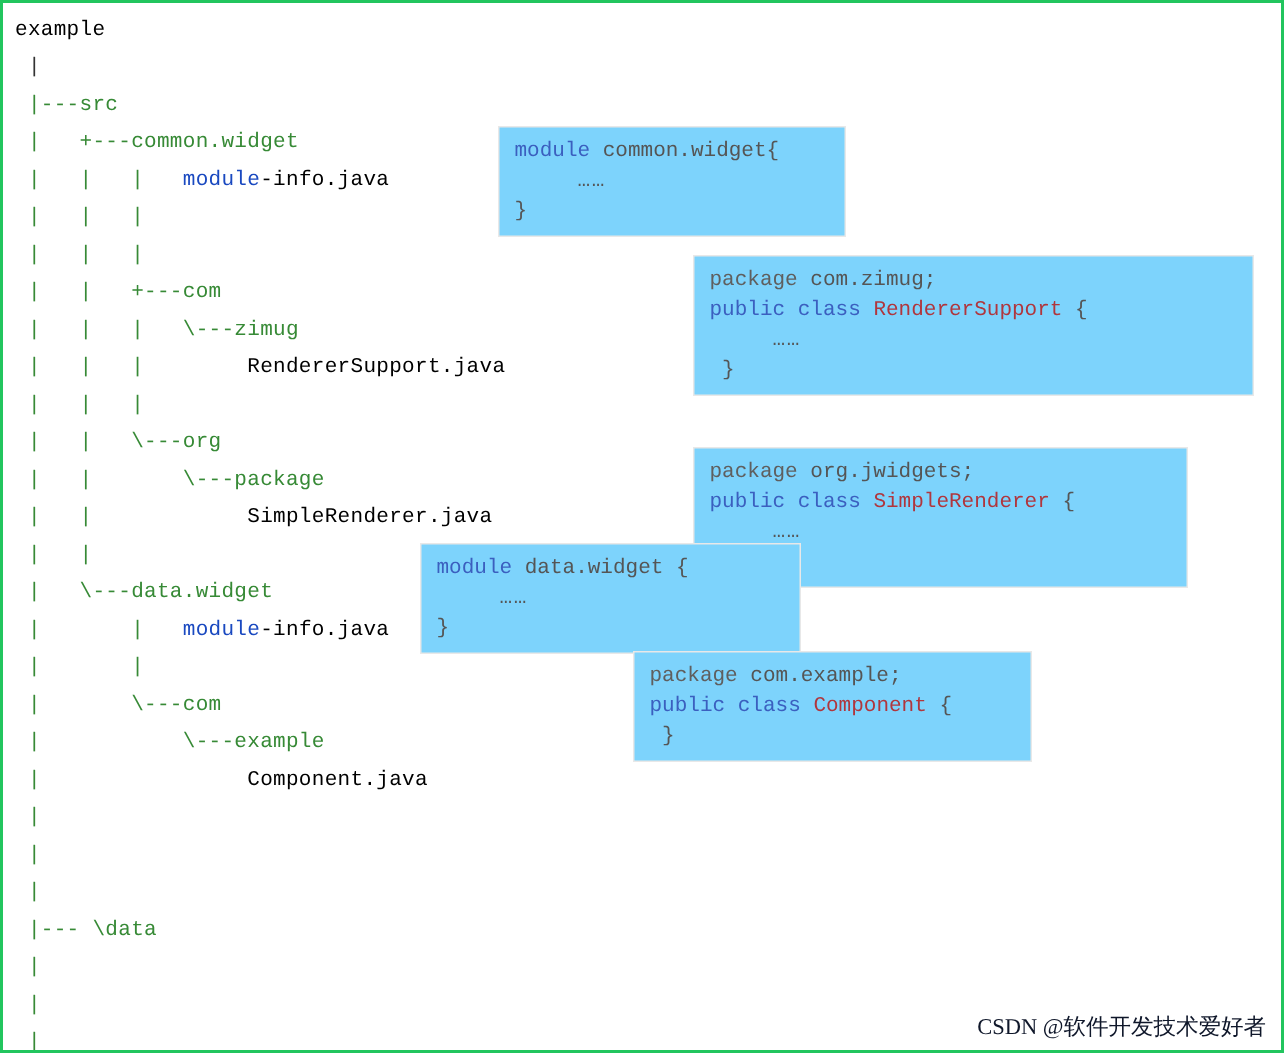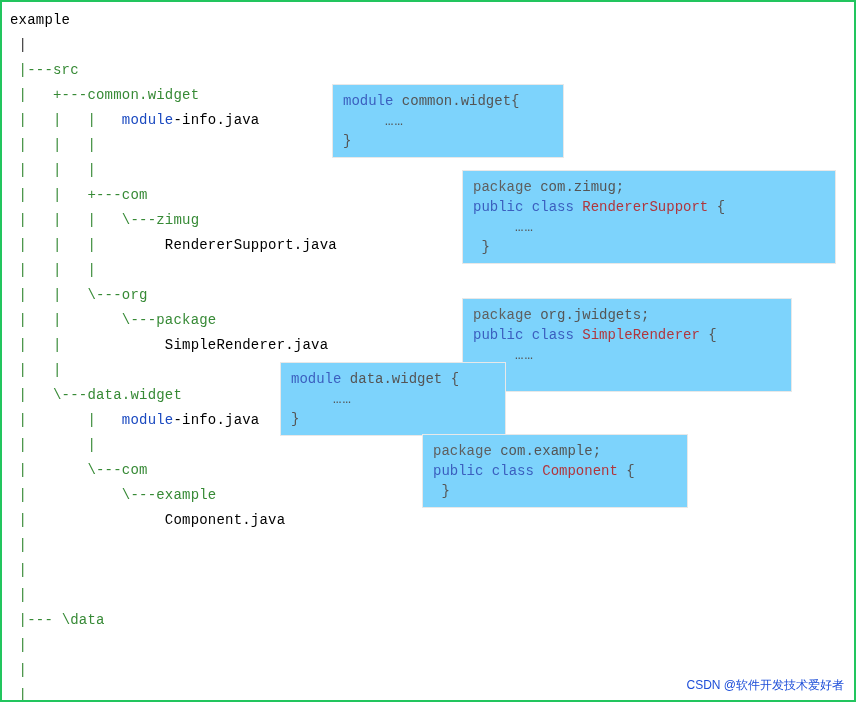--- a/index.html
+++ b/index.html
@@ -40,23 +40,23 @@
     padding: 6px 10px;
     font-family: Liberation Mono, monospace;
     line-height: 20px;
     color: #555;
   }
   .dots { letter-spacing: 1px; }
   .watermark {
     position: absolute;
     right: 10px;
     bottom: 6px;
-    font-family: Liberation Sans, sans-serif;
-    font-size: 12px;
-    color: #1d4ed8;
+    font-family: Liberation Serif, serif;
+    font-size: 15px;
+    color: #0f172a;
   }
 </style>
 </head>
 <body>
 
 <div class="frame">
 
 <div class="tree"><span class="bk">example</span>
  |
  <span class="g">|---</span><span class="g">src</span>
@@ -101,21 +101,21 @@
   <br>&nbsp;<span>}</span>
 </div>
 
 <div class="box" style="left:460px; top:268px; width:330px;margin-top:28px;">
   <span class="kw-pkg">package</span> <span>org.jwidgets;</span>
   <br><span class="kw-pub">public</span> <span class="kw-cls">class</span> <span class="cls-name">SimpleRenderer</span> <span>{</span>
   <br>&nbsp;&nbsp;&nbsp;&nbsp;&nbsp;<span class="dots">……</span>
   <br>&nbsp;<span>}</span>
 </div>
 
-<div class="box" style="left:278px; top:360px; width:226px;">
+<div class="box" style="left:278px; top:360px; width:254px;">
   <span class="kw-mod">module</span> <span>data.widget {</span>
   <br>&nbsp;&nbsp;&nbsp;&nbsp;&nbsp;<span class="dots">……</span>
   <br><span>}</span>
 </div>
 
 <div class="box" style="left:420px; top:432px; width:266px;">
   <span class="kw-pkg">package</span> <span>com.example;</span>
   <br><span class="kw-pub">public</span> <span class="kw-cls">class</span> <span class="cls-name">Component</span> <span>{</span>
   <br>&nbsp;<span>}</span>
 </div>

